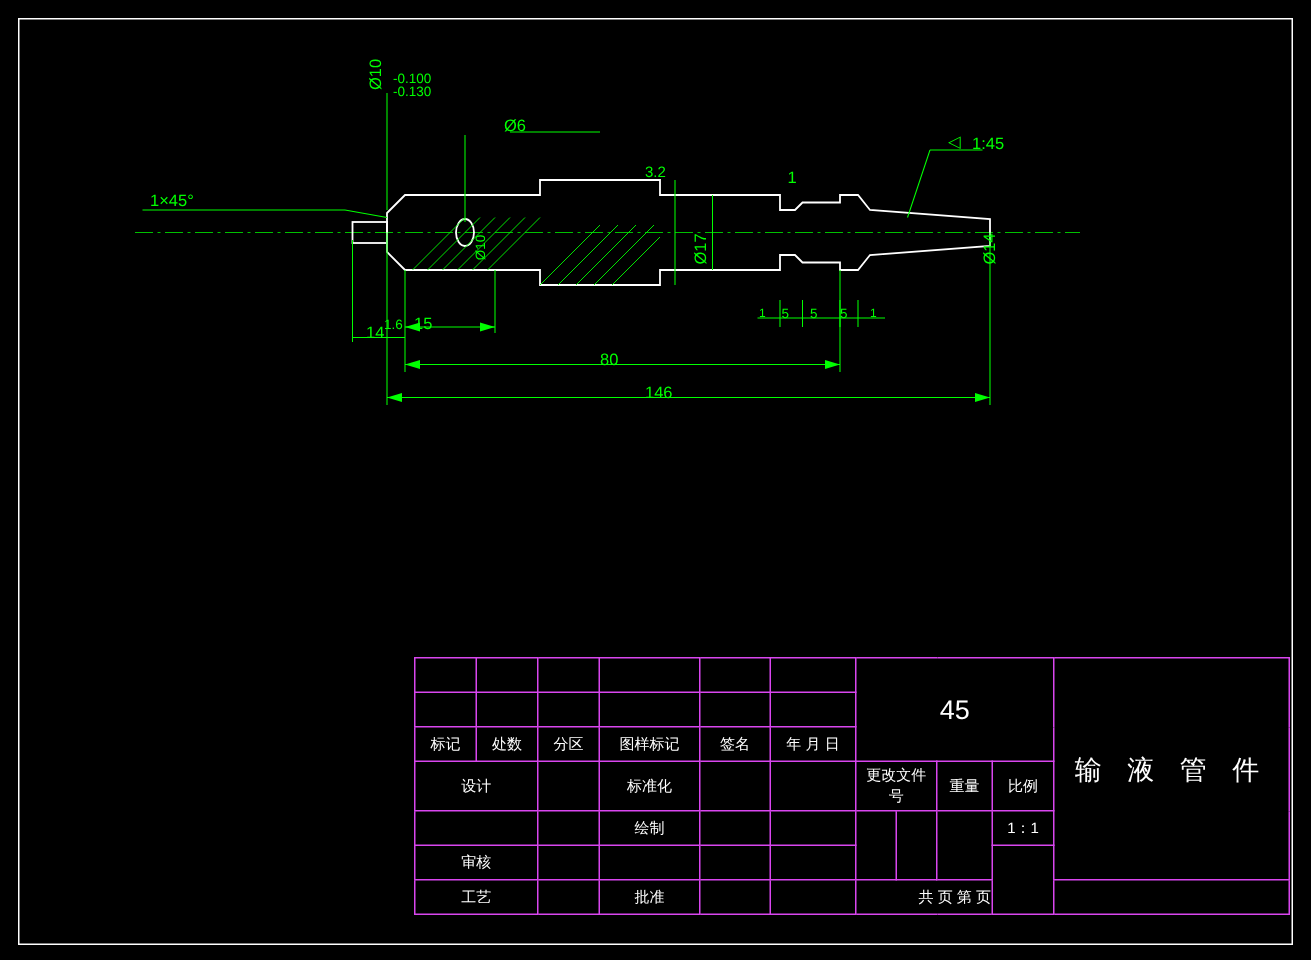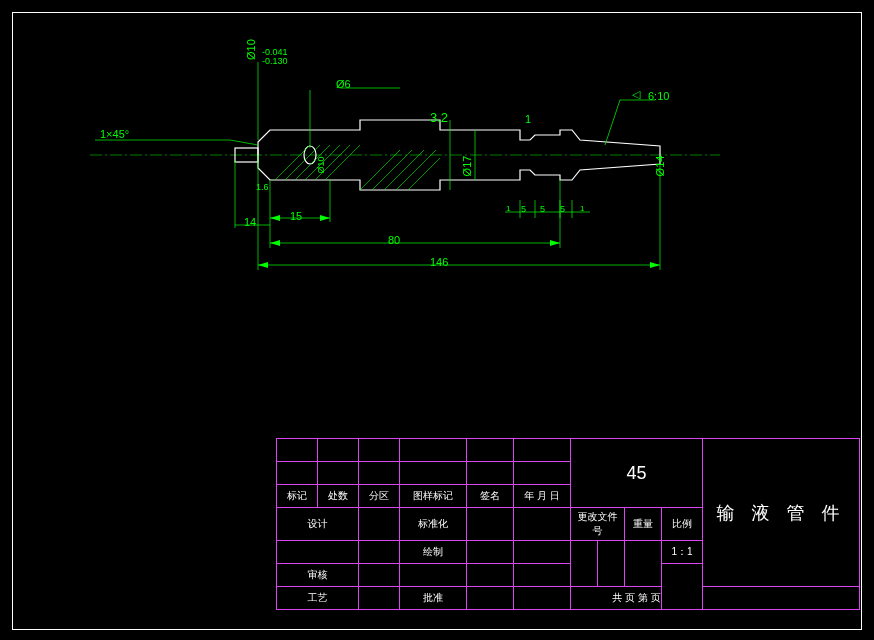--- a/index.html
+++ b/index.html
@@ -82,35 +82,35 @@
       <polygon points="258,265 268,262 268,268"></polygon>
         <polygon points="660,265 650,262 650,268"></polygon>
       <polygon points="270,243 280,240 280,246"></polygon>
         <polygon points="560,243 550,240 550,246"></polygon>
       <polygon points="270,218 280,215 280,221"></polygon>
         <polygon points="330,218 320,215 320,221"></polygon>
     </g>
   </svg>
 
   <div class="dim" style="left:100px;top:128px">1×45°</div>
-  <div class="dim" style="left:256px;top:182px;font-size:9px">1.6</div>
+  <div class="dim" style="left:256px;top:211px;font-size:9px">1.6</div>
   <div class="dim" style="left:245px;top:60px;transform:rotate(-90deg);transform-origin:left top">Ø10</div>
-  <div class="dim" style="left:262px;top:48px;font-size:9px;line-height:9px;white-space:pre">-0.041
+  <div class="dim" style="left:262px;top:48px;font-size:9px;line-height:9px;white-space:pre">-0.100
 -0.130</div>
   <div class="dim" style="left:336px;top:78px">Ø6</div>
-  <div class="dim" style="left:430px;top:110px;font-size:13px">3.2</div>
+  <div class="dim" style="left:430px;top:110px;font-size:10px">3.2</div>
   <div class="dim" style="left:312px;top:160px;transform:rotate(-90deg);font-size:9px">Ø10</div>
   <div class="dim" style="left:457px;top:160px;transform:rotate(-90deg)">Ø17</div>
   <div class="dim" style="left:650px;top:160px;transform:rotate(-90deg)">Ø14</div>
   <div class="dim" style="left:632px;top:88px">◁</div>
-  <div class="dim" style="left:648px;top:90px">6:10</div>
+  <div class="dim" style="left:648px;top:90px">1:45</div>
   <div class="dim" style="left:525px;top:113px">1</div>
   <div class="dim" style="left:244px;top:216px">14</div>
-  <div class="dim" style="left:290px;top:210px">15</div>
-  <div class="dim" style="left:388px;top:234px">80</div>
+  <div class="dim" style="left:276px;top:210px">15</div>
+  <div class="dim" style="left:400px;top:234px">80</div>
   <div class="dim" style="left:430px;top:256px">146</div>
   <div class="dim" style="left:506px;top:204px;font-size:8px">1</div>
   <div class="dim" style="left:521px;top:204px;font-size:9px">5</div>
   <div class="dim" style="left:540px;top:204px;font-size:9px">5</div>
   <div class="dim" style="left:560px;top:204px;font-size:9px">5</div>
   <div class="dim" style="left:580px;top:204px;font-size:8px">1</div>
 
   <table class="tb" style="left:276px;top:438px;width:584px">
     <tbody>
         <tr>

